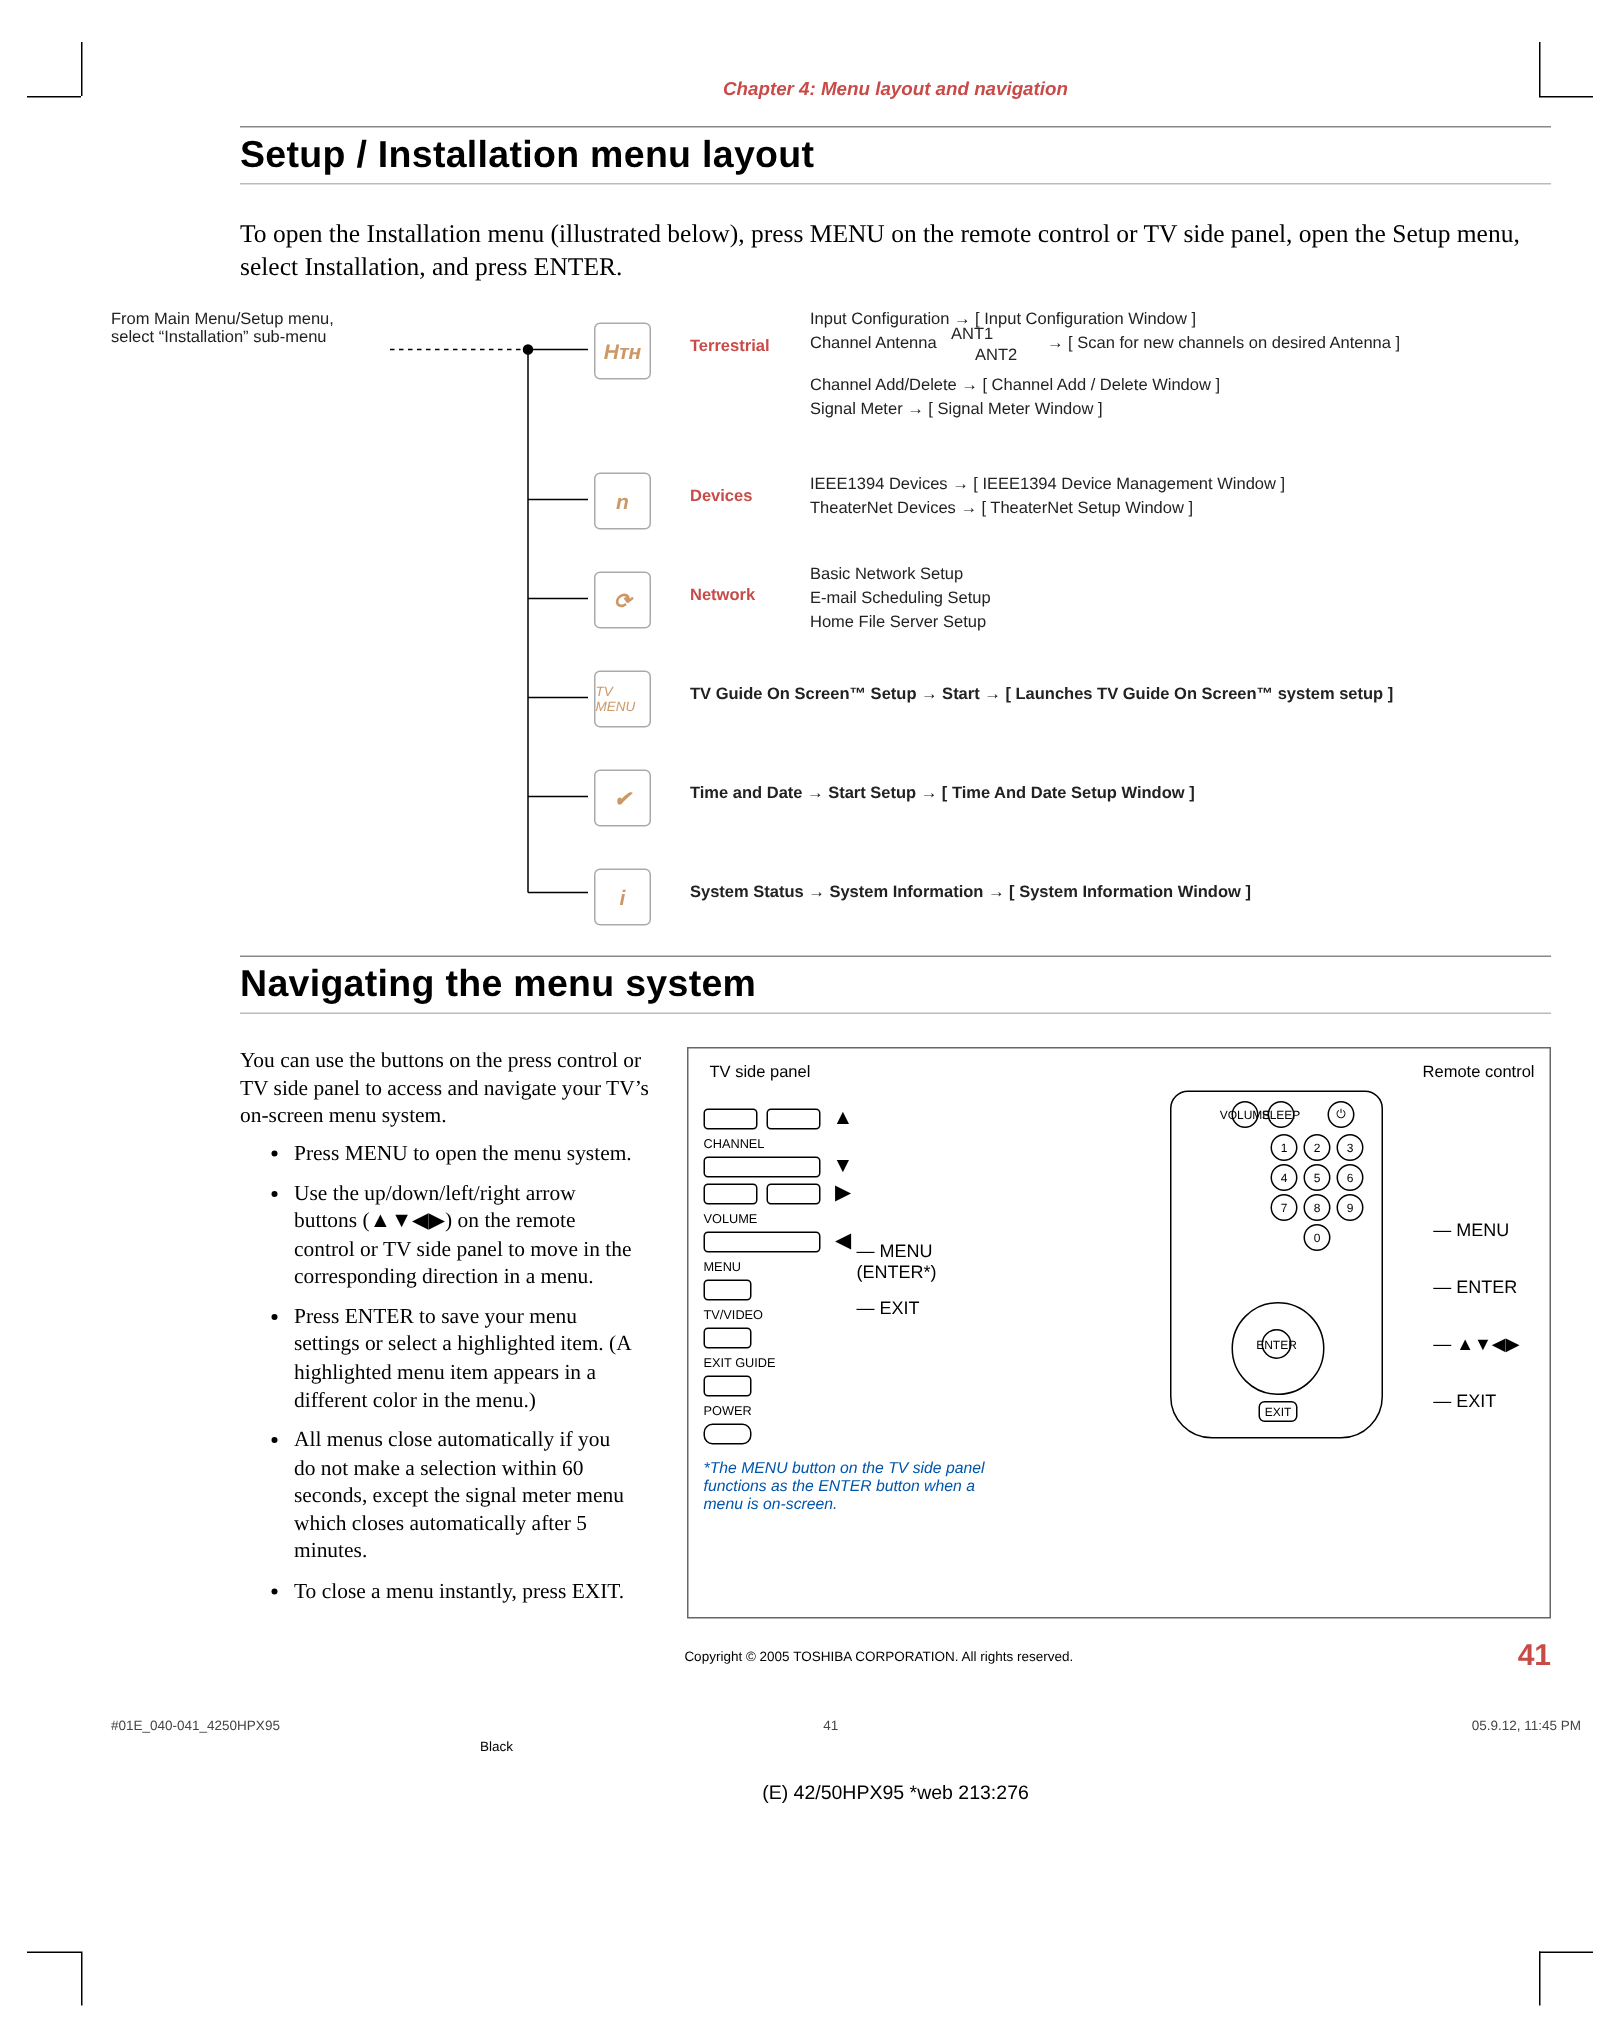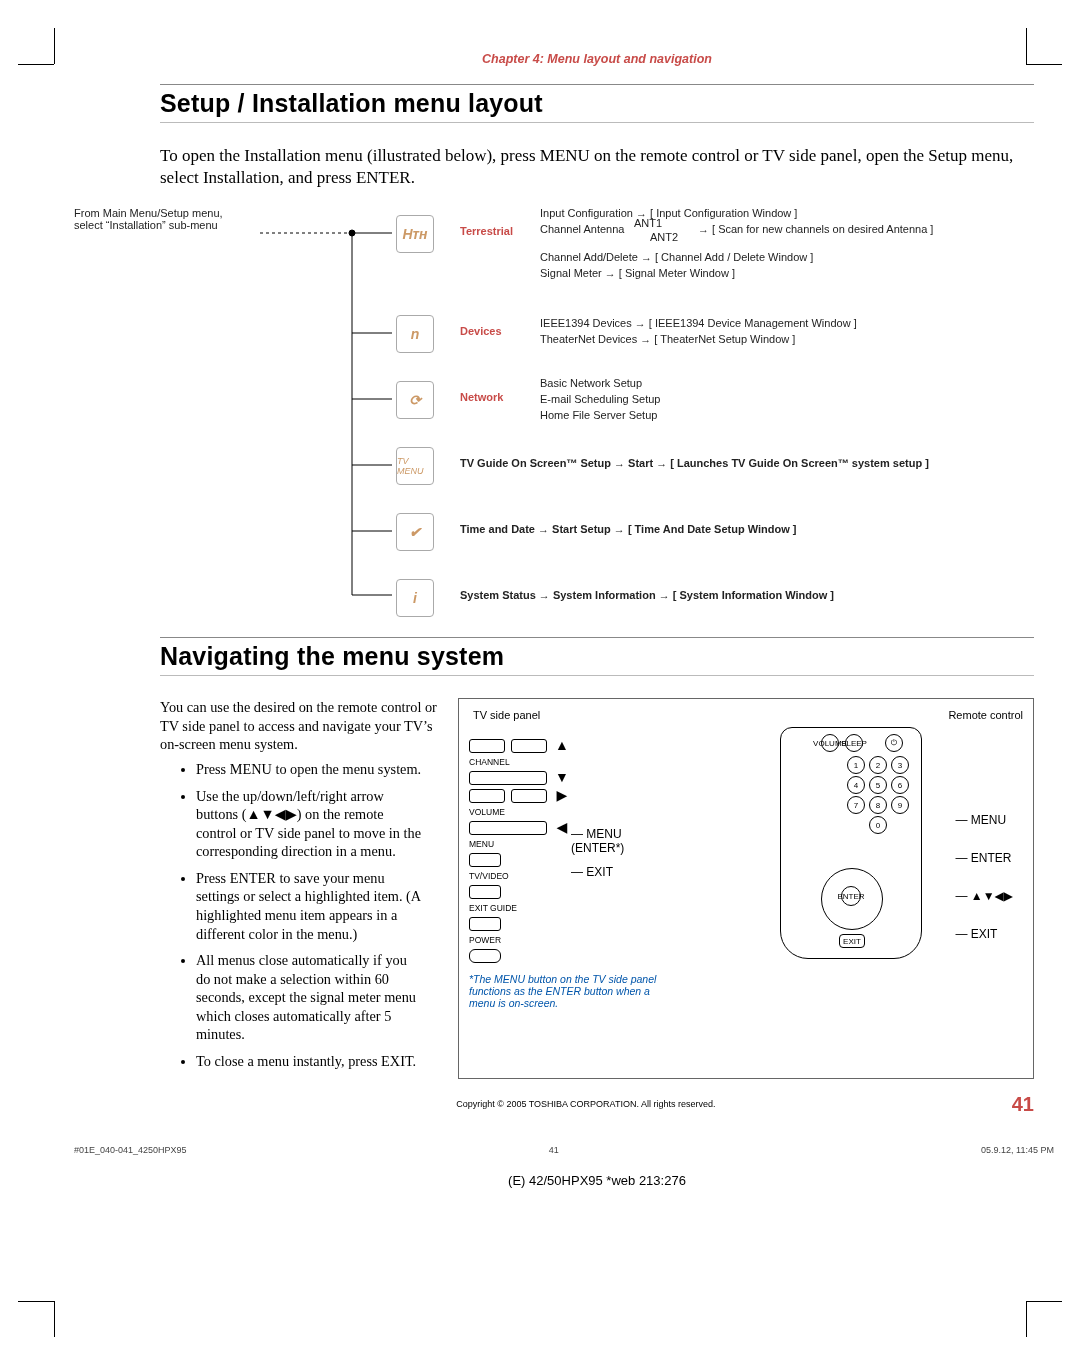--- a/index.html
+++ b/index.html
@@ -170,21 +170,21 @@
         </g>
       </svg>
     </div>
 
     <div class="rule"></div>
     <h1>Navigating the menu system</h1>
     <div class="rule lite"></div>
 
     <div class="navsec">
       <div class="navcol">
-        <p style="margin:0">You can use the desired on the remote control or TV side panel to access and navigate your TV’s on-screen menu system.</p>
+        <p style="margin:0">You can use the buttons on the press control or TV side panel to access and navigate your TV’s on-screen menu system.</p>
         <ul>
           <li>Press MENU to open the menu system.</li>
           <li>Use the up/down/left/right arrow buttons (▲▼◀▶) on the remote control or TV side panel to move in the corresponding direction in a menu.</li>
           <li>Press ENTER to save your menu settings or select a highlighted item. (A highlighted menu item appears in a different color in the menu.)</li>
           <li>All menus close automatically if you do not make a selection within 60 seconds, except the signal meter menu which closes automatically after 5 minutes.</li>
           <li>To close a menu instantly, press EXIT.</li>
         </ul>
       </div>
 
       <div class="figbox">
@@ -275,16 +275,17 @@
     <div style="margin-top:18px">
       <span class="page-no">41</span>
       <div class="foot-copy">Copyright © 2005 TOSHIBA CORPORATION. All rights reserved.</div>
     </div>
 
     <div class="footline" style="margin-left:-86px;margin-right:-20px">
       <span>#01E_040-041_4250HPX95</span>
       <span class="mid">41</span>
       <span>05.9.12, 11:45 PM</span>
     </div>
+    <div class="black">Black</div>
     <div class="jobid">(E) 42/50HPX95 *web 213:276</div>
 
   </div>
 </div>
 
 </body></html>

